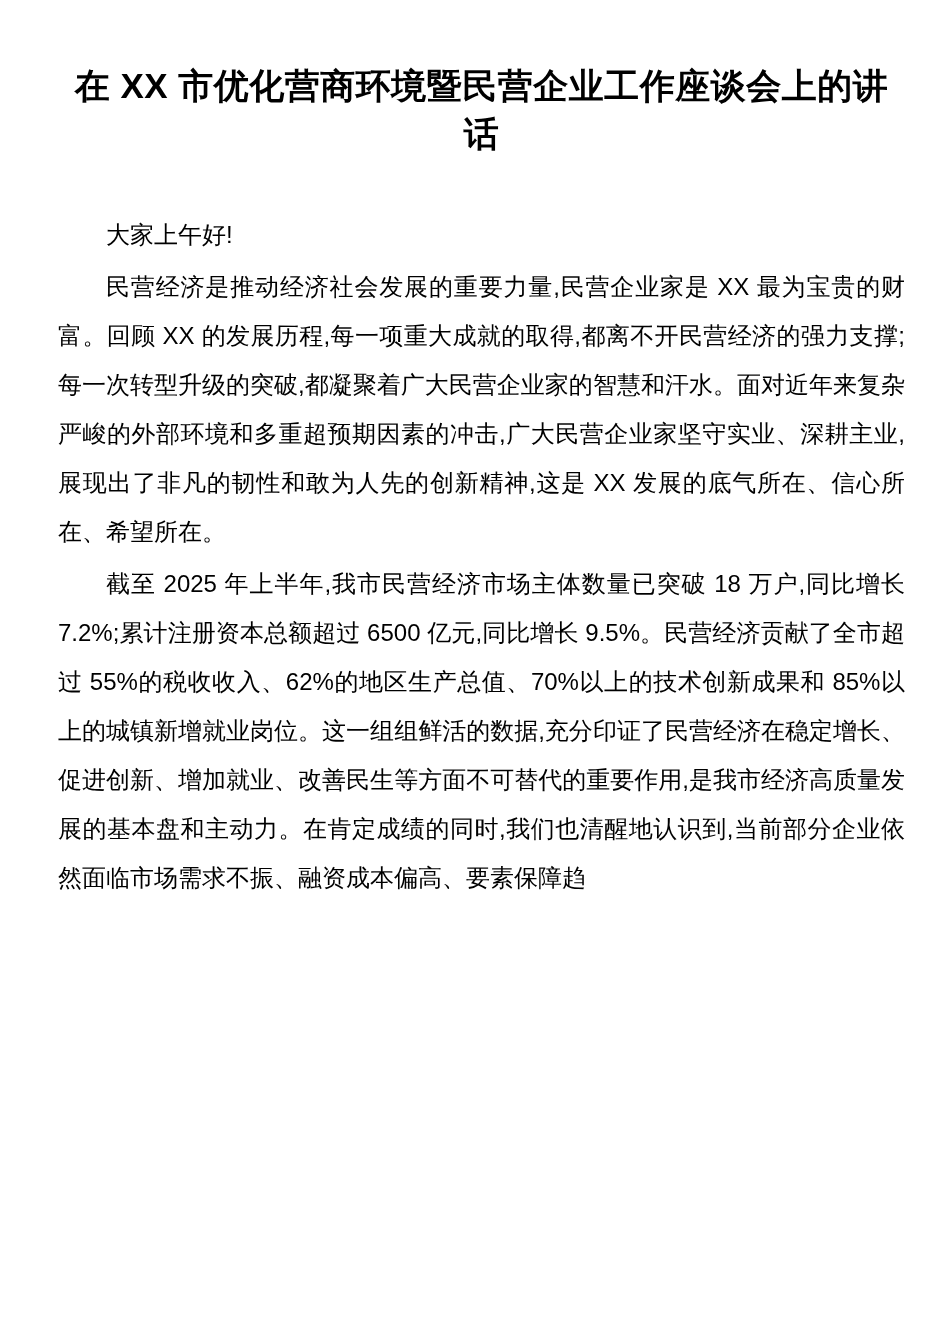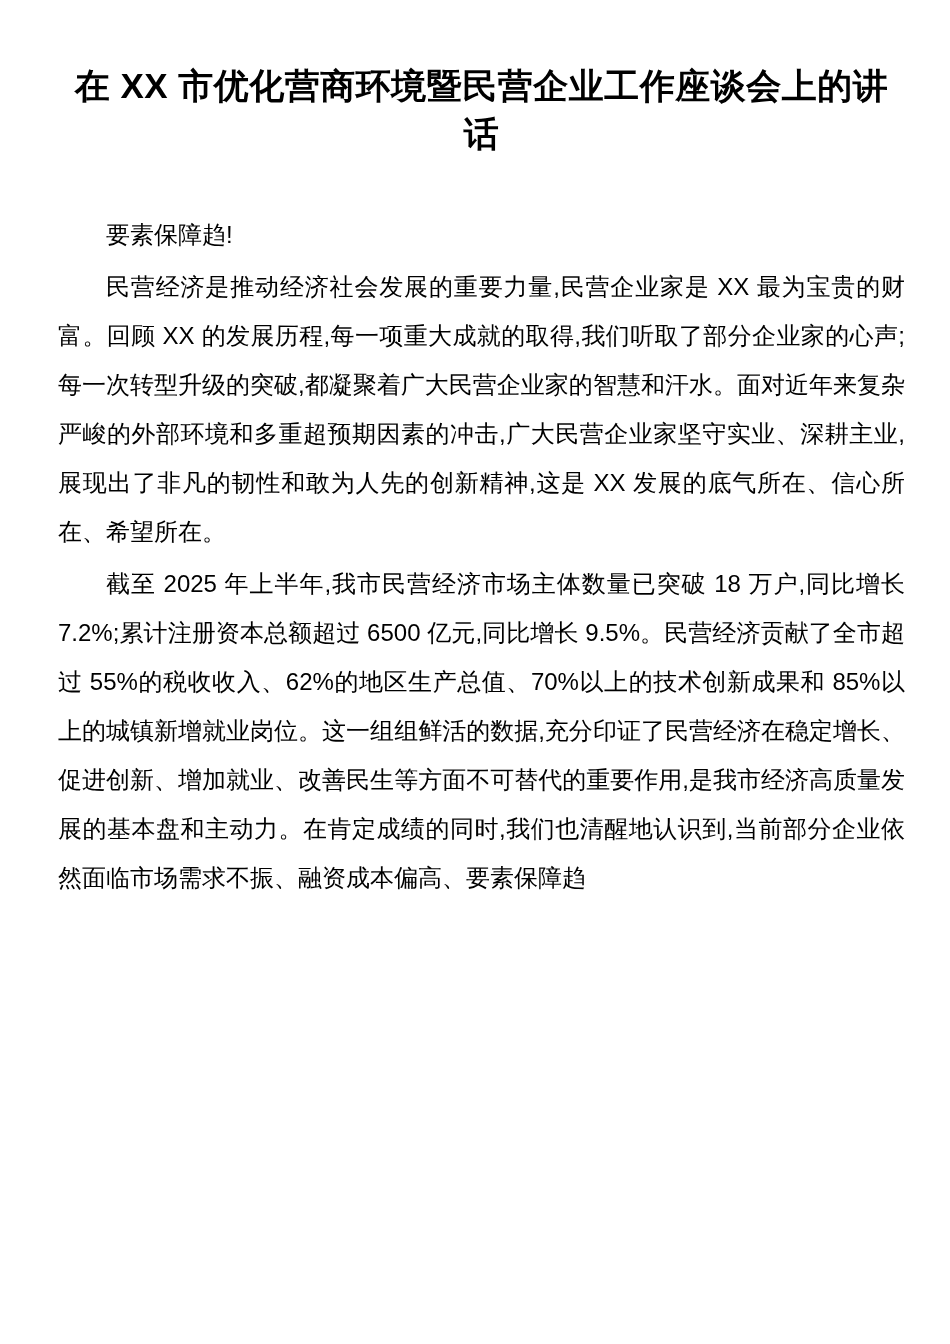--- a/index.html
+++ b/index.html
@@ -40,19 +40,19 @@
     text-indent: 2em;
   }
 </style>
 </head>
 <body>
 
 <div class="page">
   <h1 class="doc-title">在 XX 市优化营商环境暨民营企业工作座谈会上的讲话</h1>
 
 
-  <p class="para indent">要素保障趋!</p>
+  <p class="para indent">大家上午好!</p>
 
 
-  <p class="para indent">民营经济是推动经济社会发展的重要力量,民营企业家是 XX 最为宝贵的财富。回顾 XX 的发展历程,每一项重大成就的取得,我们听取了部分企业家的心声;每一次转型升级的突破,都凝聚着广大民营企业家的智慧和汗水。面对近年来复杂严峻的外部环境和多重超预期因素的冲击,广大民营企业家坚守实业、深耕主业,展现出了非凡的韧性和敢为人先的创新精神,这是 XX 发展的底气所在、信心所在、希望所在。</p>
+  <p class="para indent">民营经济是推动经济社会发展的重要力量,民营企业家是 XX 最为宝贵的财富。回顾 XX 的发展历程,每一项重大成就的取得,都离不开民营经济的强力支撑;每一次转型升级的突破,都凝聚着广大民营企业家的智慧和汗水。面对近年来复杂严峻的外部环境和多重超预期因素的冲击,广大民营企业家坚守实业、深耕主业,展现出了非凡的韧性和敢为人先的创新精神,这是 XX 发展的底气所在、信心所在、希望所在。</p>
 
   <p class="para indent">截至 2025 年上半年,我市民营经济市场主体数量已突破 18 万户,同比增长 7.2%;累计注册资本总额超过 6500 亿元,同比增长 9.5%。民营经济贡献了全市超过 55%的税收收入、62%的地区生产总值、70%以上的技术创新成果和 85%以上的城镇新增就业岗位。这一组组鲜活的数据,充分印证了民营经济在稳定增长、促进创新、增加就业、改善民生等方面不可替代的重要作用,是我市经济高质量发展的基本盘和主动力。在肯定成绩的同时,我们也清醒地认识到,当前部分企业依然面临市场需求不振、融资成本偏高、要素保障趋</p>
 </div>
 
 </body></html>

